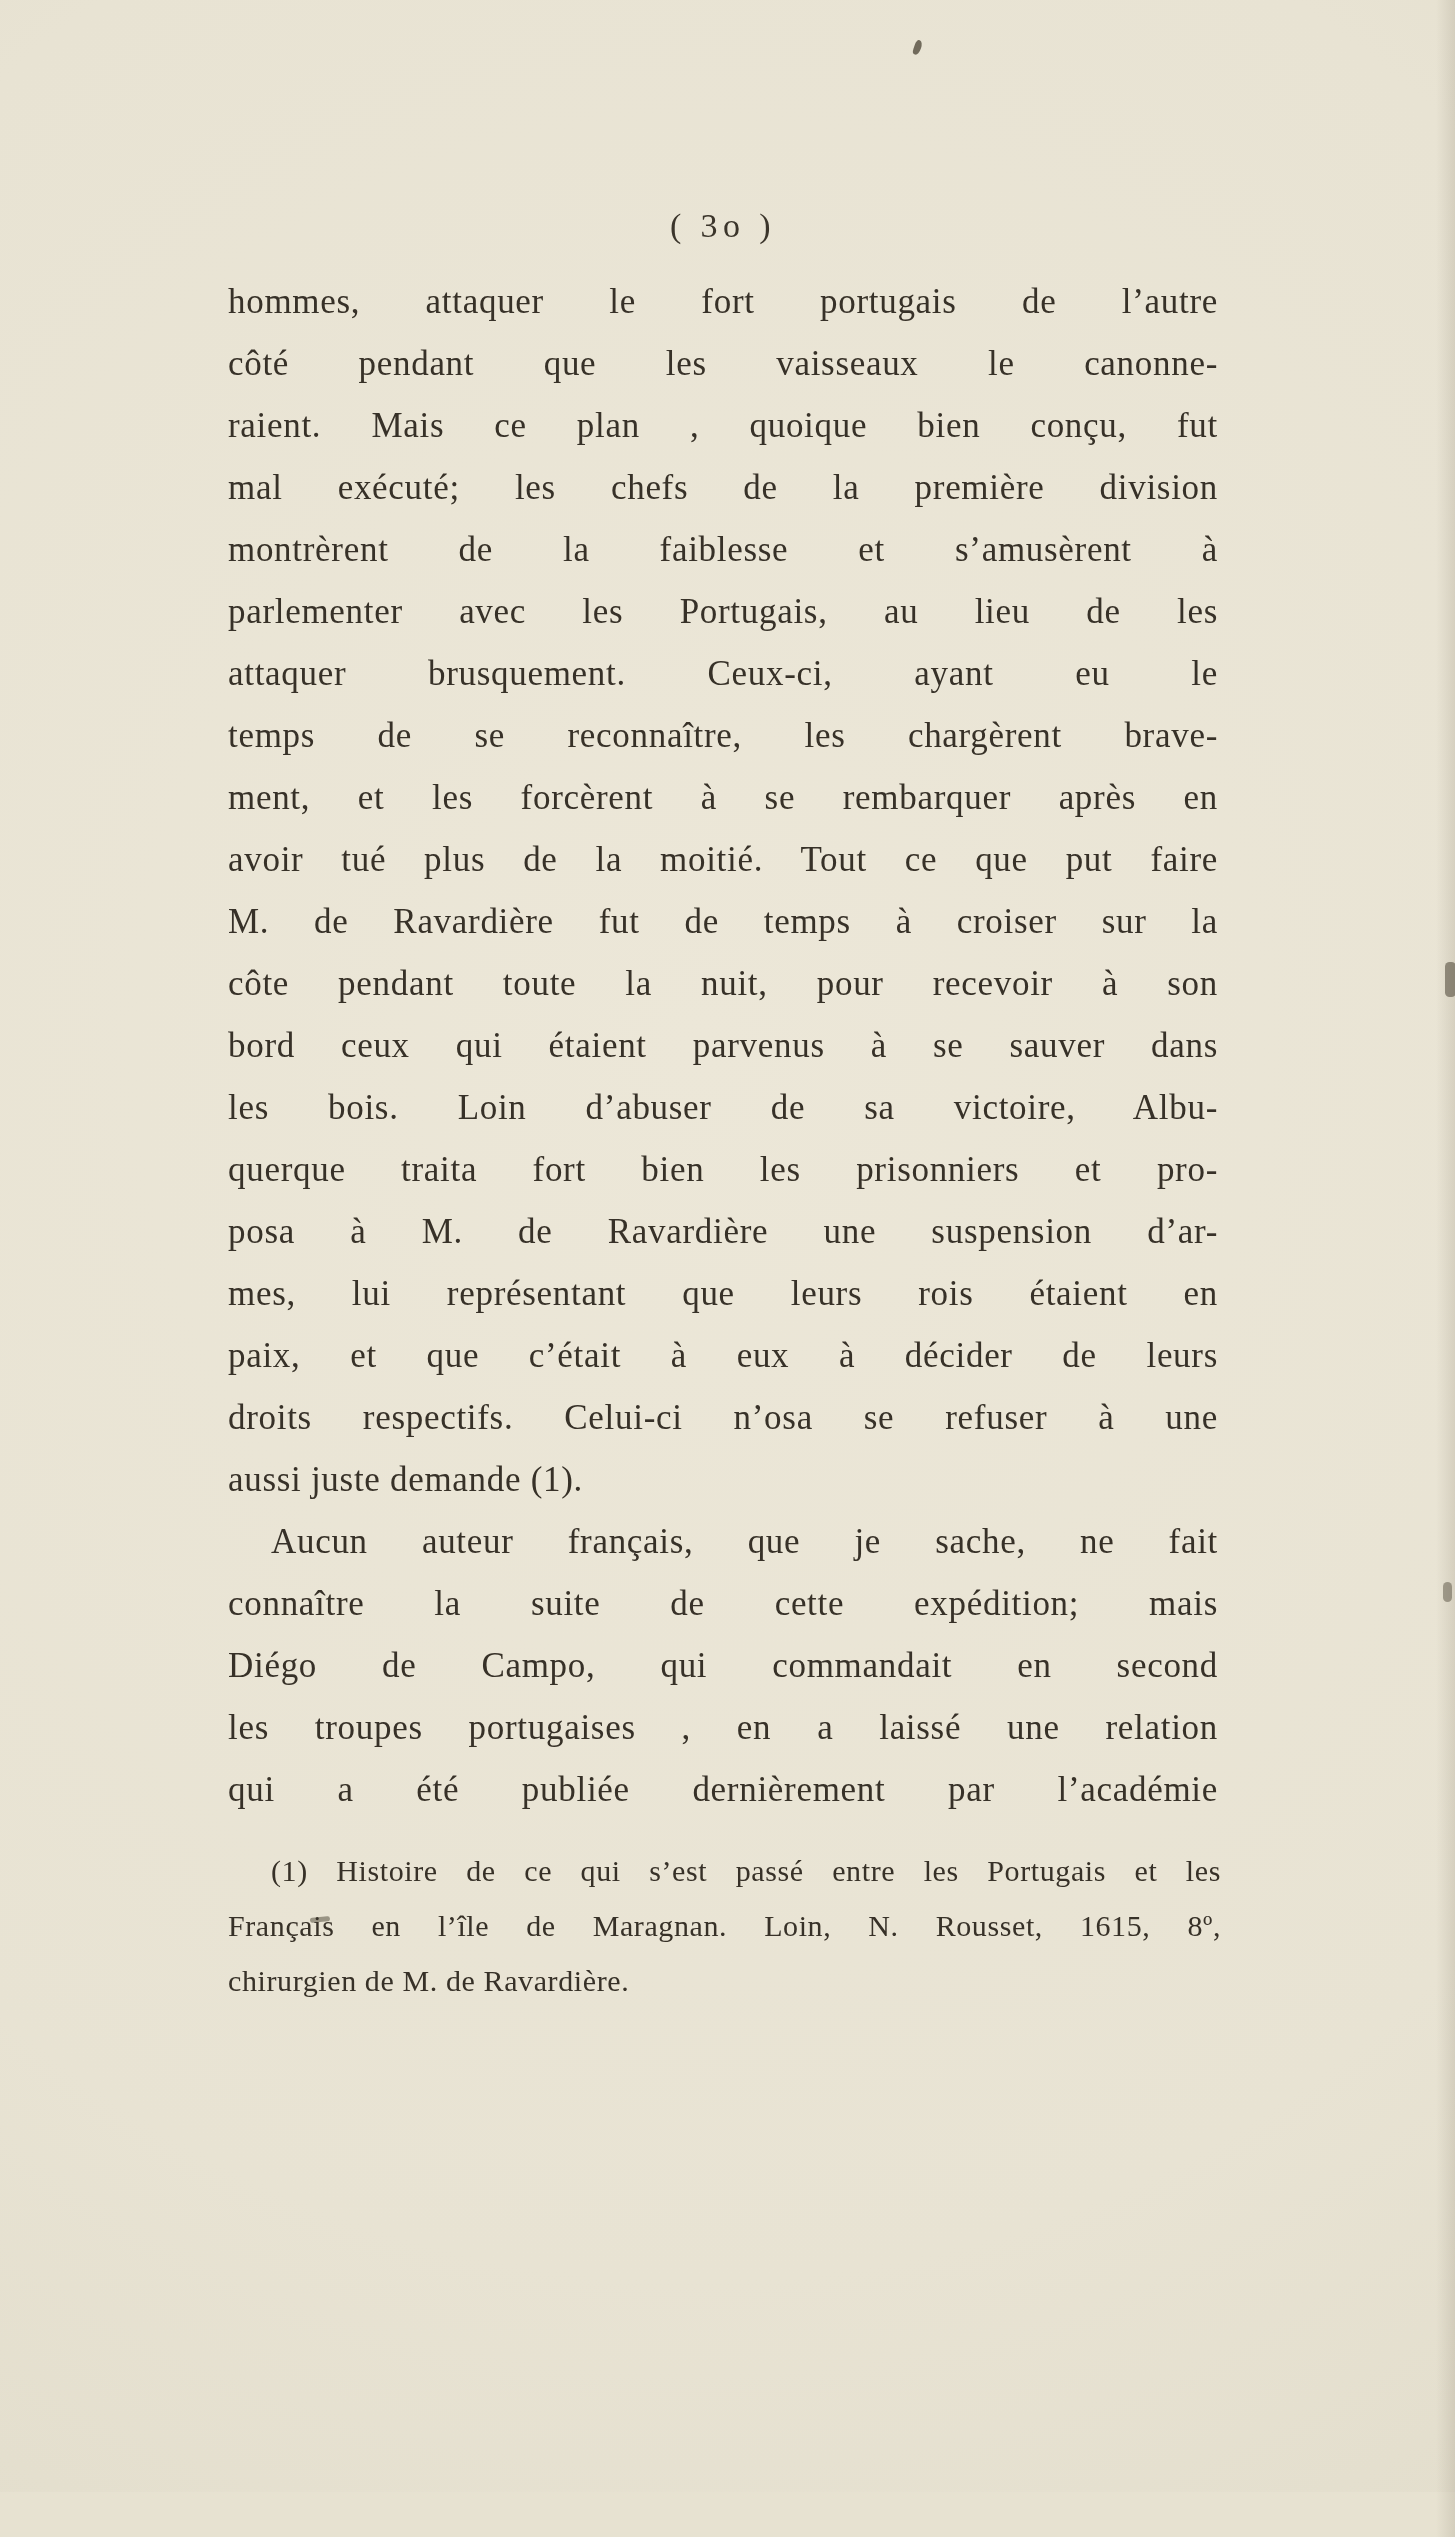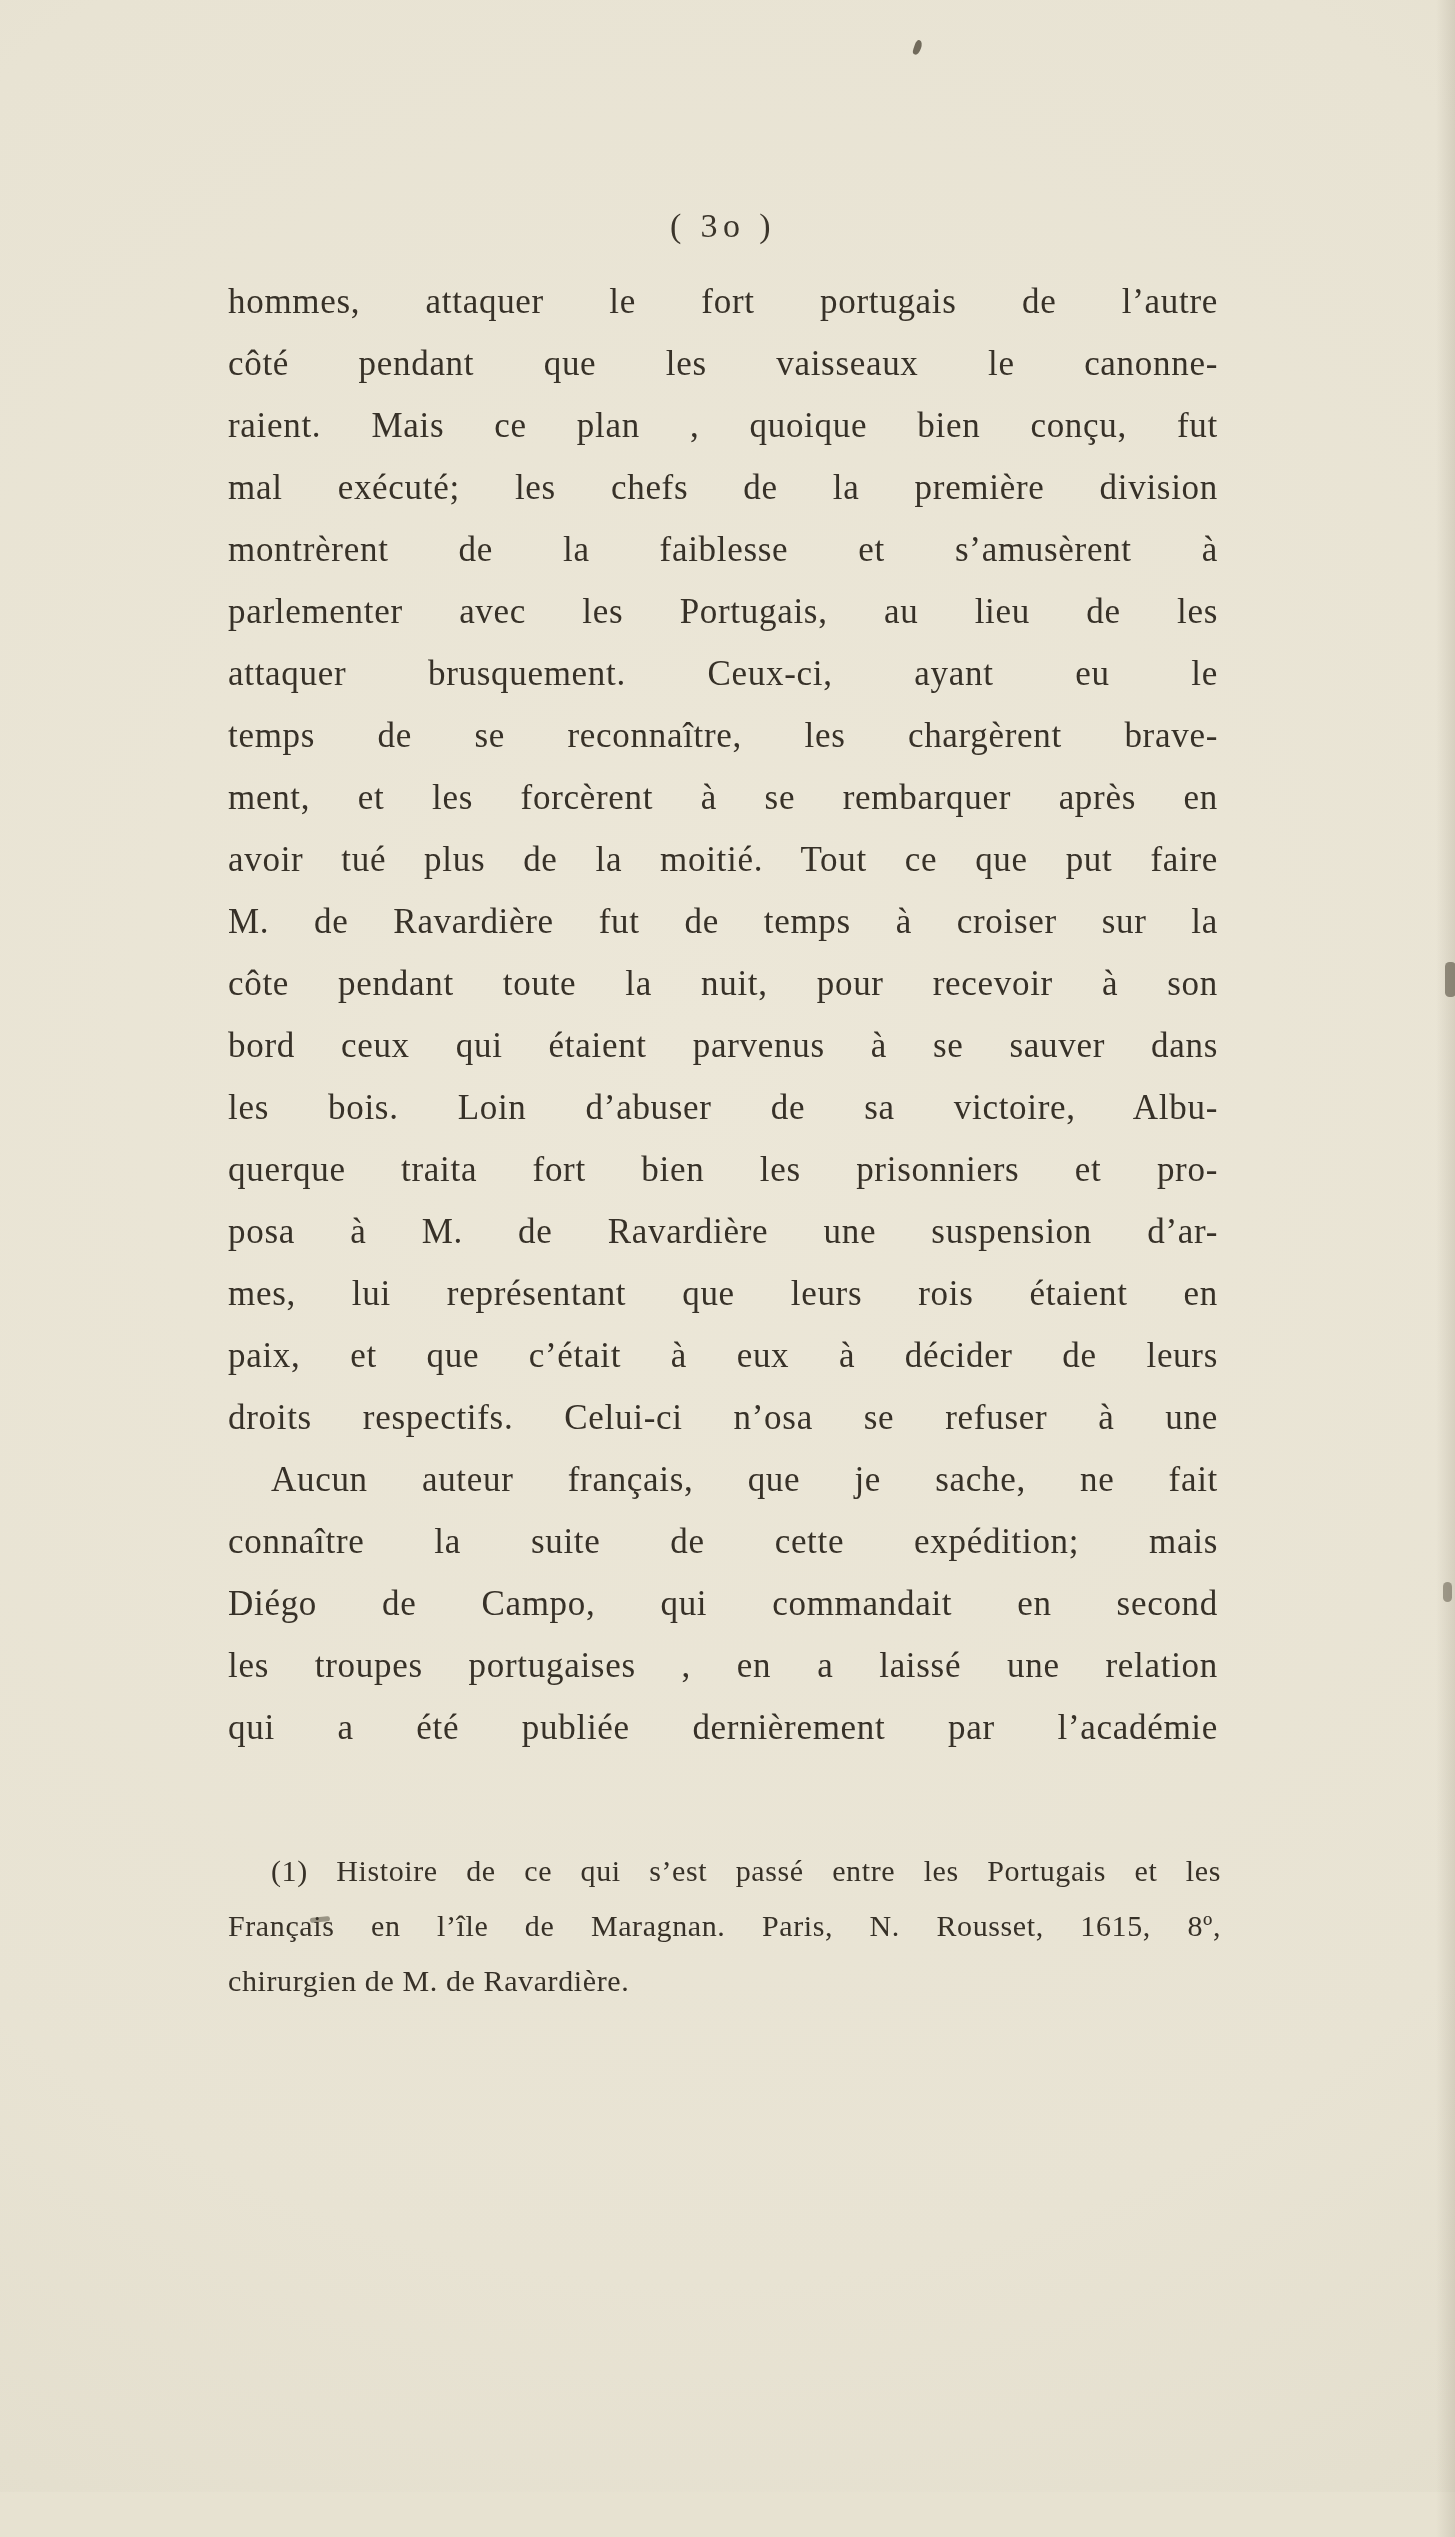--- a/index.html
+++ b/index.html
@@ -104,29 +104,30 @@
         <div class="line">avoir tué plus de la moitié. Tout ce que put faire</div>
         <div class="line">M. de Ravardière fut de temps à croiser sur la</div>
         <div class="line">côte pendant toute la nuit, pour recevoir à son</div>
         <div class="line">bord ceux qui étaient parvenus à se sauver dans</div>
         <div class="line">les bois. Loin d’abuser de sa victoire, Albu-</div>
         <div class="line">querque traita fort bien les prisonniers et pro-</div>
         <div class="line">posa à M. de Ravardière une suspension d’ar-</div>
         <div class="line">mes, lui représentant que leurs rois étaient en</div>
         <div class="line">paix, et que c’était à eux à décider de leurs</div>
         <div class="line">droits respectifs. Celui-ci n’osa se refuser à une</div>
+        <div class="line last">aussi juste demande (1).</div>
       </div>
       <div>
         <div class="line indent">Aucun auteur français, que je sache, ne fait</div>
         <div class="line">connaître la suite de cette expédition; mais</div>
         <div class="line">Diégo de Campo, qui commandait en second</div>
         <div class="line">les troupes portugaises , en a laissé une relation</div>
         <div class="line">qui a été publiée dernièrement par l’académie</div>
       </div>
     </div>
 
   <div class="footnote">
       <div class="line indent">(1) Histoire de ce qui s’est passé entre les Portugais et les</div>
-      <div class="line">Français en l’île de Maragnan. Paris, N. Rousset, 1615, 8º,</div>
+      <div class="line">Français en l’île de Maragnan. Loin, N. Rousset, 1615, 8º,</div>
       <div class="line last">chirurgien de M. de Ravardière.</div>
     </div>
 </div>
 
 
 </body></html>

